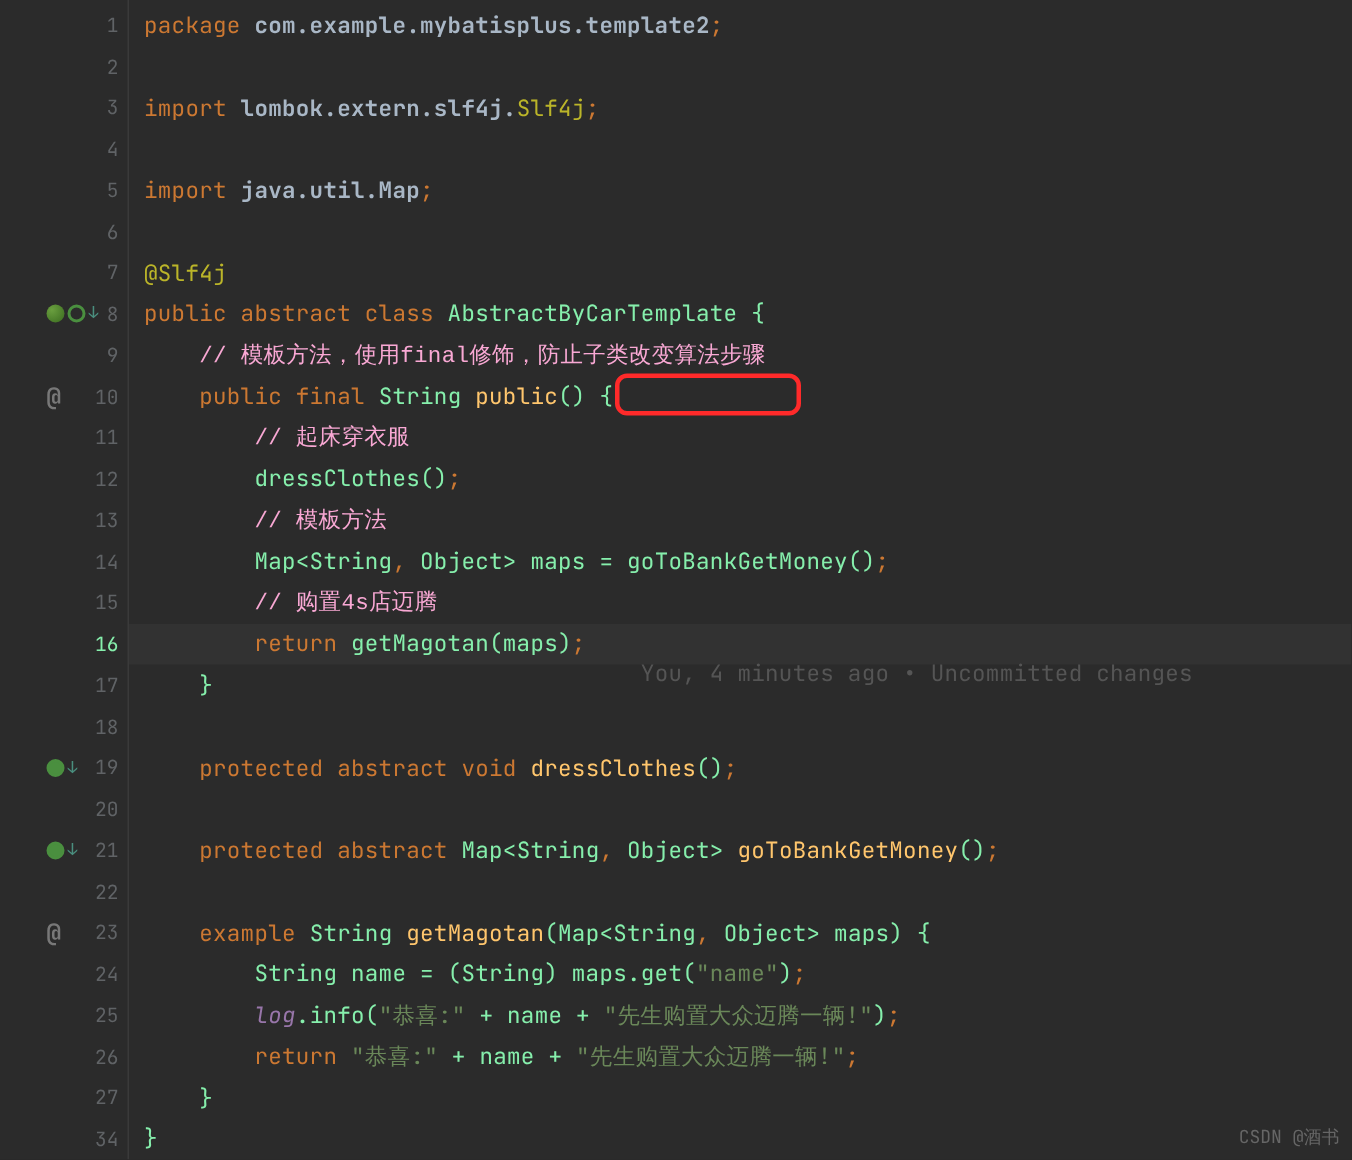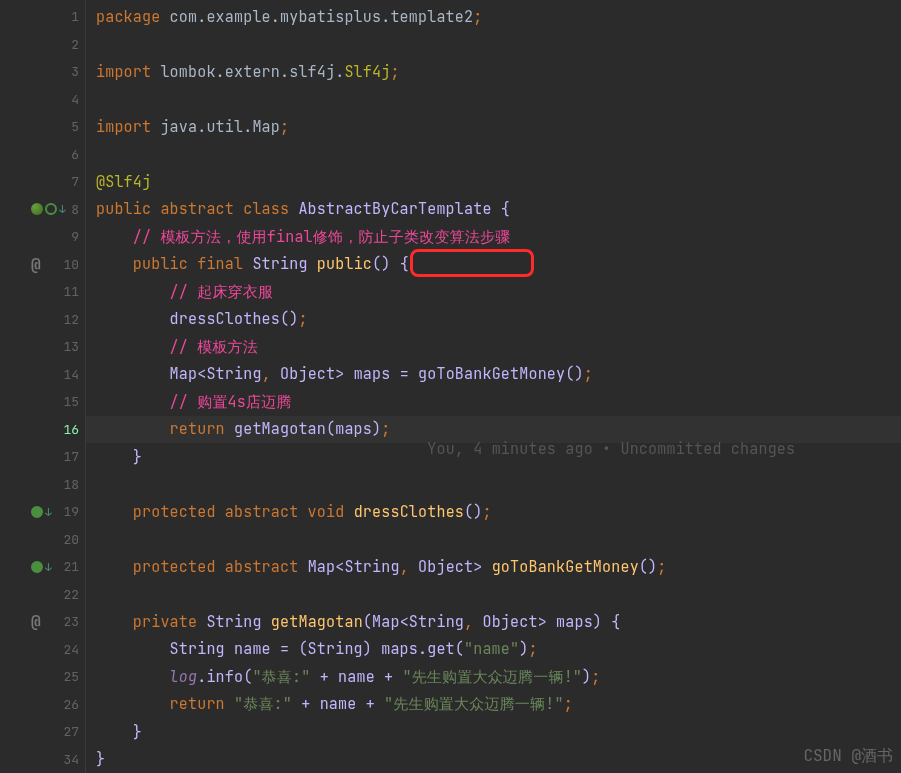--- a/index.html
+++ b/index.html
@@ -11,30 +11,30 @@
   .grow .num { width:28px; text-align:right; padding-right:2px; }
   .grow .ic { position:absolute; left:31px; width:50px; display:flex; align-items:center; gap:2px; }
   .at { color:#787878; font-size:16px; font-weight:bold; }
   .gball { width:12px;height:12px;border-radius:50%;background:radial-gradient(circle at 30% 30%,#6a9f3f,#3a6b1f); display:inline-block; }
   .cir { width:12px;height:12px;border-radius:50%;background:#2b2b2b;border:2px solid #4a8f3f;display:inline-block; }
   .dn { color:#4a8f7f; font-size:11px; }
   .code { flex:1; padding-top:3px; position:relative; border-left:1px solid #3a3a3a; }
   .line { height:27.5px; display:flex; align-items:center; white-space:pre; padding-left:10px; color:#a9b7c6; letter-spacing:0.2px; }
   .line.cur { background:#323232; }
   .kw { color:#cc7832;text-align:center; }
-  .typ { color:#c4b5fd; }
+  .typ { color:#86efac; }
   .ann { color:#bbb529; }
   .str { color:#6a8759; }
-  .cmt { color:#ec4899; }
+  .cmt { color:#f9a8d4;font-family:Liberation Mono, monospace; }
   .fn { color:#ffc66d; }
   .log { color:#9876aa; font-style:italic; }
-  .pkg { color:#a9b7c6; }
+  .pkg { color:#a9b7c6;font-weight:bold; }
   .gl { color:#555;margin-top:40px; }
   .hlbox { position:absolute; border:3px solid #ff2a2a; border-radius:8px; pointer-events:none; }
-  .water { position:absolute; right:8px; bottom:6px; font-size:16px; color:#666; }
+  .water { position:absolute; right:8px; bottom:6px; font-size:12px; color:#666; }
 </style>
 </head>
 <body>
 
 <div class="editor">
   <div class="gutter" id="gutter">
       <div class="grow">
         <div class="ic"></div>
         <span class="num">1</span>
       </div>
@@ -179,20 +179,20 @@
       <div class="line"><span>        </span><span class="cmt">// 模板方法</span></div>
       <div class="line"><span>        </span><span class="typ">Map&lt;String</span><span class="kw">,</span><span class="typ"> Object&gt; maps = goToBankGetMoney()</span><span class="kw">;</span></div>
       <div class="line"><span>        </span><span class="cmt">// 购置4s店迈腾</span></div>
       <div class="line cur"><span>        </span><span class="kw">return </span><span class="typ">getMagotan(maps)</span><span class="kw">;</span><span>    </span><span class="gl">You, 4 minutes ago • Uncommitted changes</span></div>
       <div class="line"><span>    </span><span class="typ">}</span></div>
       <div class="line">&nbsp;</div>
       <div class="line"><span>    </span><span class="kw">protected abstract void </span><span class="fn">dressClothes</span><span class="typ">()</span><span class="kw">;</span></div>
       <div class="line">&nbsp;</div>
       <div class="line"><span>    </span><span class="kw">protected abstract </span><span class="typ">Map&lt;String</span><span class="kw">,</span><span class="typ"> Object&gt; </span><span class="fn">goToBankGetMoney</span><span class="typ">()</span><span class="kw">;</span></div>
       <div class="line">&nbsp;</div>
-      <div class="line"><span>    </span><span class="kw">private </span><span class="typ">String </span><span class="fn">getMagotan</span><span class="typ">(Map&lt;String</span><span class="kw">,</span><span class="typ"> Object&gt; maps) {</span></div>
+      <div class="line"><span>    </span><span class="kw">example </span><span class="typ">String </span><span class="fn">getMagotan</span><span class="typ">(Map&lt;String</span><span class="kw">,</span><span class="typ"> Object&gt; maps) {</span></div>
       <div class="line"><span>        </span><span class="typ">String name = (String) maps.get(</span><span class="str">"name"</span><span class="typ">)</span><span class="kw">;</span></div>
       <div class="line"><span>        </span><span class="log">log</span><span class="typ">.info(</span><span class="str">"恭喜:"</span><span class="typ"> + name + </span><span class="str">"先生购置大众迈腾一辆!"</span><span class="typ">)</span><span class="kw">;</span></div>
       <div class="line"><span>        </span><span class="kw">return </span><span class="str">"恭喜:"</span><span class="typ"> + name + </span><span class="str">"先生购置大众迈腾一辆!"</span><span class="kw">;</span></div>
       <div class="line"><span>    </span><span class="typ">}</span></div>
       <div class="line"><span class="typ">}</span></div>
     </div>
 </div>
 
 </body></html>

